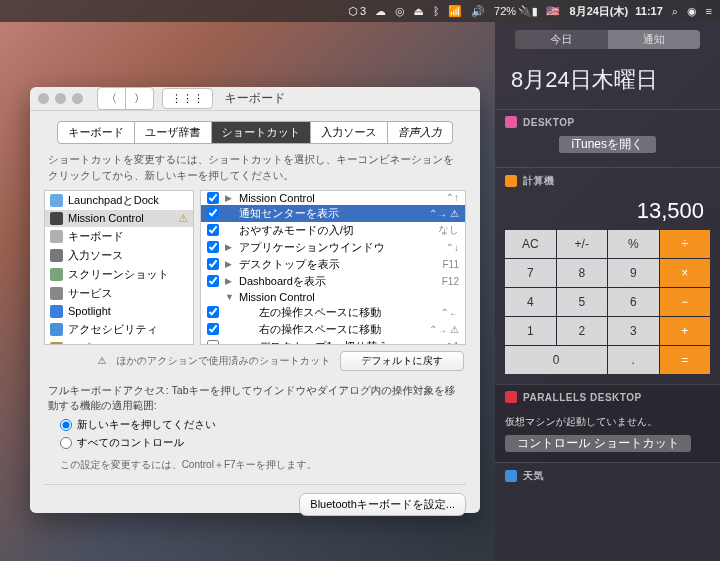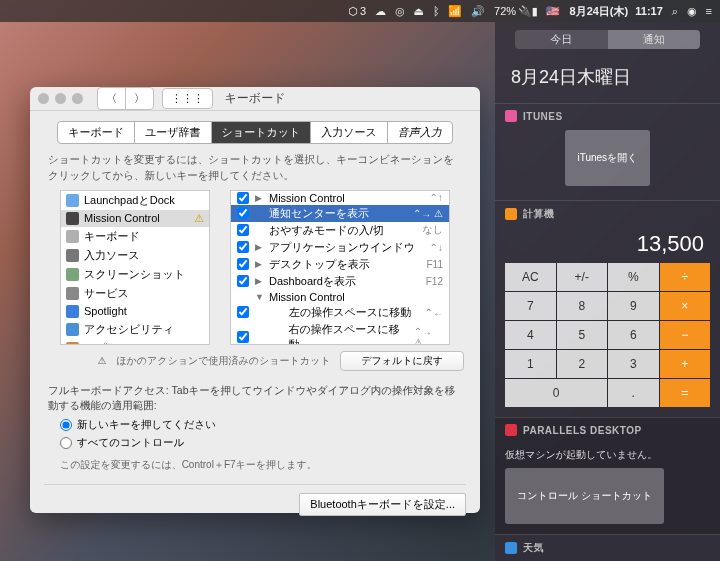--- a/index.html
+++ b/index.html
@@ -4,25 +4,25 @@
 <style>
   * { margin:0; padding:0; box-sizing:border-box; font-family:-apple-system,"Helvetica Neue",sans-serif; }
   body { width:720px; height:561px; background:linear-gradient(135deg,#c08078 0%,#9a6050 20%,#4a5060 50%,#303840 80%); overflow:hidden; position:relative; font-size:11px; }
   .menubar { position:absolute; top:0; left:0; right:0; height:22px; background:rgba(40,40,40,0.7); color:#eee; display:flex; align-items:center; justify-content:flex-end; padding:0 8px; gap:9px; font-size:11px; }
   .menubar span { display:flex; align-items:center; gap:2px; }
   
   .nc { position:absolute; top:22px; right:0; width:225px; height:539px; background:rgba(50,45,55,0.78); backdrop-filter:blur(10px); color:#ddd; overflow:hidden; }
   .nc-tabs { display:flex; margin:8px 20px; border-radius:4px; overflow:hidden; font-size:11px; }
   .nc-tab { flex:1; text-align:center; padding:2px 0; background:rgba(255,255,255,0.15); cursor:pointer; }
   .nc-tab.active { background:rgba(255,255,255,0.35); }
-  .nc-date { font-size:18px; font-weight:300; color:#eee; padding:8px 16px 14px; }
+  .nc-date { font-size:22px; font-weight:300; color:#eee; padding:8px 16px 14px; }
   .widget { border-top:1px solid rgba(255,255,255,0.12); padding:6px 10px 10px; }
   .widget-h { font-size:10px; font-weight:600; letter-spacing:0.5px; color:#bbb; margin-bottom:8px; display:flex; align-items:center; gap:6px; }
   .widget-h .wi { width:12px; height:12px; border-radius:2px; background:rgba(255,255,255,0.2); display:inline-block; }
-  .nc-btn { display:block; margin:6px auto 4px; background:rgba(255,255,255,0.3); border:none; color:#fff; font-size:10px; padding:21px 12px; border-radius:3px; cursor:pointer; }
+  .nc-btn { display:block; margin:6px auto 4px; background:rgba(255,255,255,0.3); border:none; color:#fff; font-size:12px; padding:0 12px; border-radius:3px; cursor:pointer; }
   
   .calc-disp { text-align:right; font-size:22px; font-weight:300; color:#fff; padding:2px 6px 6px; }
   .calc-grid { display:grid; grid-template-columns:repeat(4,1fr); gap:1px; background:rgba(0,0,0,0.15); }
   .ck { background:rgba(240,240,240,0.88); color:#333; text-align:center; padding:7px 16px; font-size:12px; cursor:pointer; }
   .ck.op { background:#f6921e; color:#fff; }
   .ck.zero { grid-column:span 2; }
   
   .win { position:absolute; top:87px; left:30px; width:450px; height:426px; background:#ececec; border-radius:6px; box-shadow:0 10px 30px rgba(0,0,0,0.4); display:flex; flex-direction:column; font-size:11px; }
   .titlebar { height:38px; display:flex; align-items:center; padding:0 8px; border-bottom:1px solid #d0d0d0; position:relative; }
   .tl { display:flex; gap:6px; }
@@ -34,42 +34,42 @@
   .grid-btn { border:1px solid #c0c0c0; border-radius:4px; background:#fff; padding:3px 8px; cursor:pointer; font-size:11px; }
   .win-title { position:absolute; left:50%; transform:translateX(-50%); font-size:12px; color:#444; }
   .search { margin-left:auto; border:1px solid #c0c0c0; border-radius:4px; background:#fff; padding:2px 8px 2px 20px; width:110px; font-size:11px; position:relative; }
   .search::before { content:"⌕"; position:absolute; left:5px; top:1px; color:#888; }
   .tabs { display:flex; justify-content:center; margin:10px 0 8px; }
   .tabs .seg { display:flex; border:1px solid #b0b0b0; border-radius:4px; overflow:hidden; background:#fff; }
   .tabs .seg span { padding:3px 10px; font-size:11px; border-right:1px solid #b0b0b0; cursor:pointer; }
   .tabs .seg span:last-child { border-right:none;font-style:italic; }
   .tabs .seg span.active { background:#404040; color:#fff; }
   .desc { padding:0 18px 6px; font-size:10.5px; color:#555; line-height:1.5; }
-  .panes { display:flex; padding:0 30px; gap:20px; }
+  .panes { display:flex; padding:0 14px; gap:6px; }
   .list { border:1px solid #c8c8c8; background:#fff; width:150px; height:155px; overflow:hidden; }
   .list-row { display:flex; align-items:center; gap:5px; padding:2px 5px; font-size:11px; cursor:pointer; }
   .list-row.sel { background:#dcdcdc; }
   .li-icon { width:13px; height:13px; border-radius:2px; display:inline-block; }
   .warn { margin-left:auto; color:#caa000; font-size:11px; }
   .table { border:1px solid #c8c8c8; background:#fff; flex:1; height:155px; overflow:auto; }
   .trow { display:flex; align-items:center; padding:1px 6px; font-size:11px; gap:6px; cursor:pointer; }
   .trow.sel { background:#3b6fbf; color:#fff; }
   .trow .sc { margin-left:auto; color:#888; font-size:10px; }
   .trow.sel .sc { color:#e0e8f4; }
   .trow input[type=checkbox] { width:12px; height:12px; }
   .disclose { font-size:9px; color:#777; width:8px; }
   .indent { width:14px; }
   .legend { text-align:right; padding:6px 16px 4px; font-size:10px; color:#666; display:flex; justify-content:flex-end; align-items:center; gap:10px; }
   .legend button { font-size:10px; border:1px solid #c0c0c0; background:linear-gradient(#fff,#eee); border-radius:4px; padding:2px 20px; cursor:pointer; }
   .fka { padding:8px 18px 2px; font-size:10.5px; color:#444; line-height:1.5; }
   .radio { display:flex; align-items:center; gap:5px; padding:2px 30px; font-size:10.5px; }
   .radio input { width:12px; height:12px; }
   .hint { padding:6px 30px 4px; font-size:10px; color:#666; }
   .footer { border-top:1px solid #d0d0d0; margin:8px 14px 0; padding:8px 0; display:flex; justify-content:flex-end; }
-  .footer button { font-size:11px; border:1px solid #c0c0c0; background:linear-gradient(#fff,#eee); border-radius:2px; padding:3px 10px; cursor:pointer; }
+  .footer button { font-size:11px; border:1px solid #c0c0c0; background:linear-gradient(#fff,#eee); border-radius:7px; padding:3px 10px; cursor:pointer; }
   .pd-text { font-size:10px; padding:4px 0 6px; color:#ddd; }
 </style>
 </head>
 <body>
 
 <div class="menubar">
   <span>⬡ <span>3</span></span>
   <span>☁</span>
   <span>◎</span>
   <span>⏏</span>
@@ -245,21 +245,21 @@
 <div class="nc">
   <div class="nc-tabs">
     <div class="nc-tab">今日</div>
     <div class="nc-tab active">通知</div>
   </div>
   <div class="nc-date">8月24日木曜日</div>
 
   <div class="widget">
     <div class="widget-h">
         <span class="wi" style="background:#e85aa0"></span>
-        <span>ITUNES</span>
+        <span>DESKTOP</span>
       </div>
     <button class="nc-btn">iTunesを開く</button>
   </div>
 
   <div class="widget">
     <div class="widget-h">
         <span class="wi" style="background:#f6921e"></span>
         <span>計算機</span>
       </div>
     <div class="calc-disp">13,500</div>

